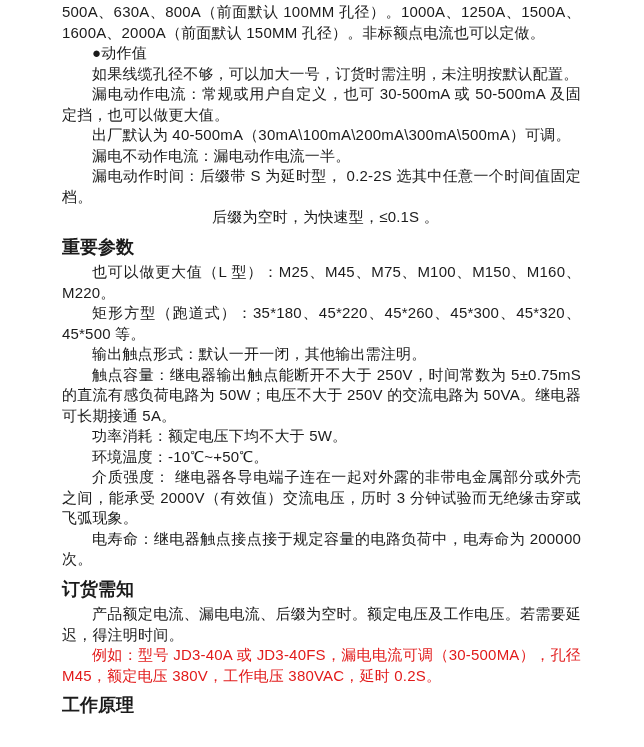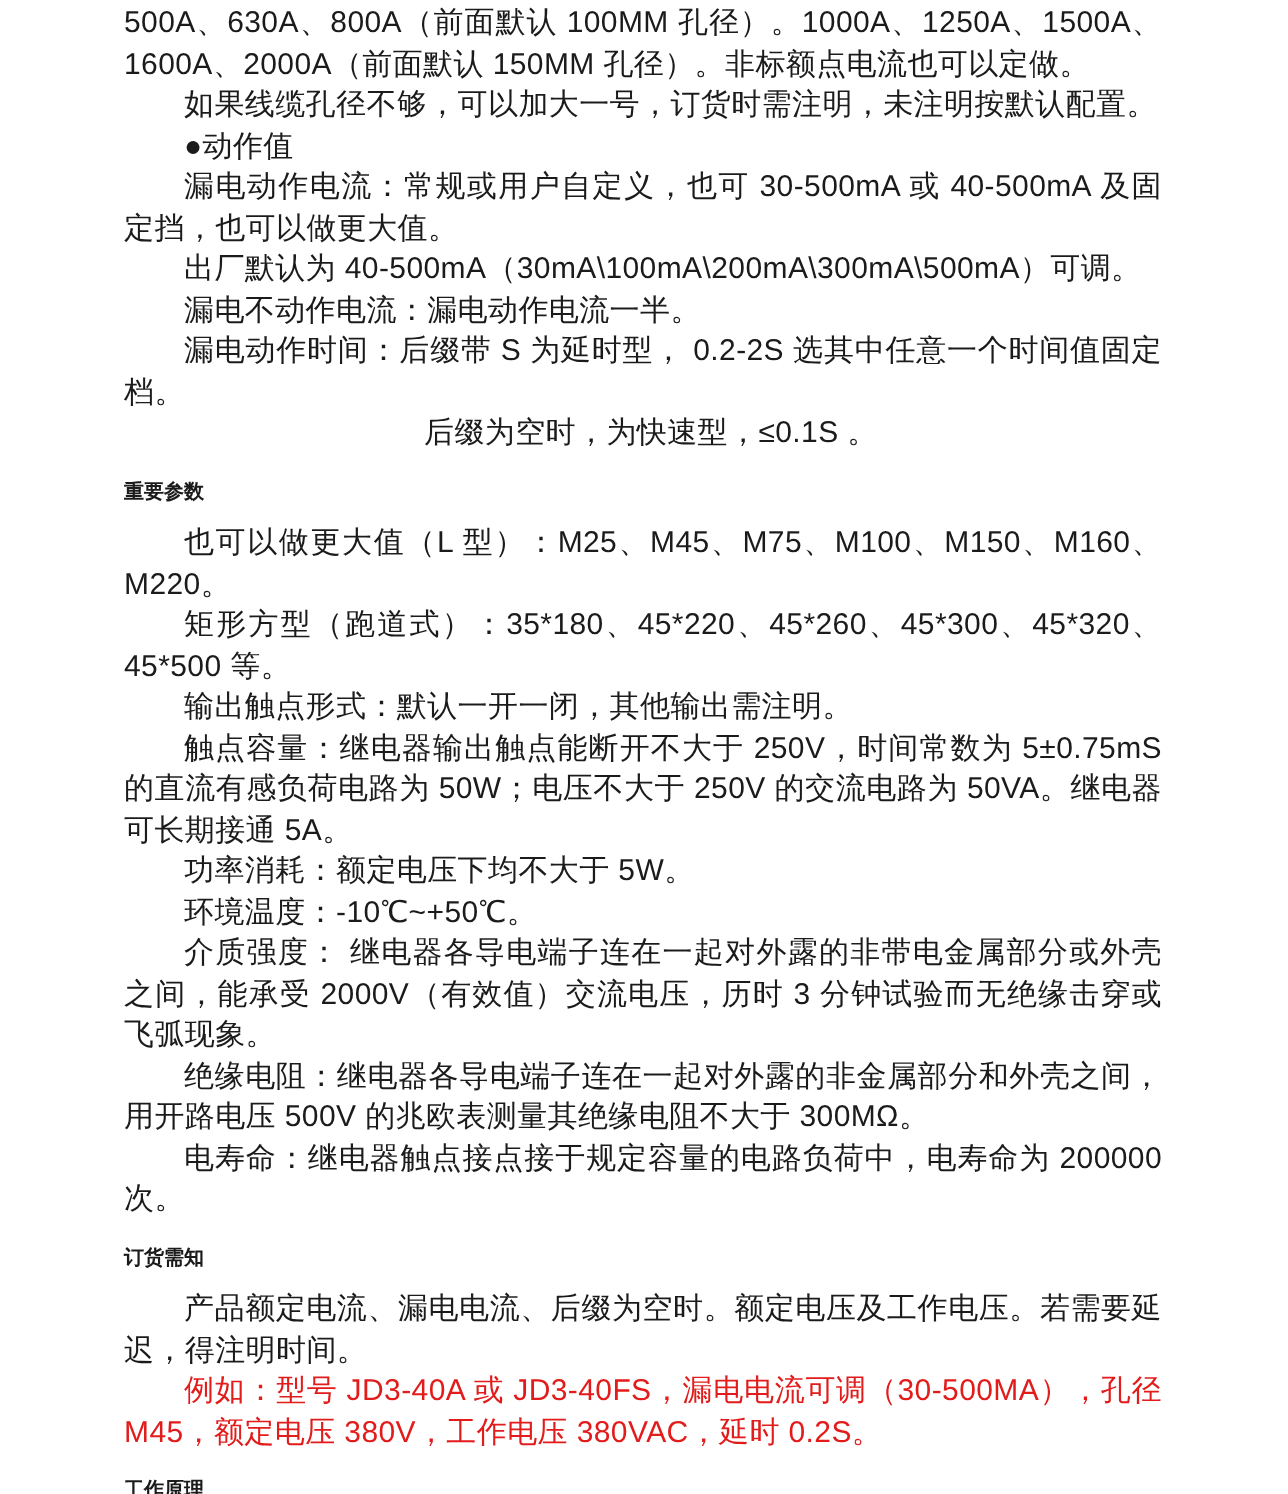--- a/index.html
+++ b/index.html
@@ -26,50 +26,49 @@
     font-size: 15px;
     line-height: 20.5px;
     text-align: justify;
     letter-spacing: 0.2px;
   }
   .ind { text-indent: 2em; }
   .ind-deep { text-indent: 150px; }
   .heading {
     margin: 0;
     padding: 9px 0 5px 0;
-    font-size: 10px;
+    font-size: 18px;
     line-height: 20.5px;
     font-weight: bold;
     color: var(--ink, #1b1b1b);
   }
   .red { color: var(--accent_red, #e21b1b); }
 </style>
 </head>
 <body>
 
 <main class="page">
 
   <p class="cont">500A、630A、800A（前面默认 100MM 孔径）。1000A、1250A、1500A、1600A、2000A（前面默认 150MM 孔径）。非标额点电流也可以定做。</p>
+  <p class="ind">●动作值</p>
   <p class="ind">如果线缆孔径不够，可以加大一号，订货时需注明，未注明按默认配置。</p>
-  <p class="ind">●动作值</p>
-  <p class="ind">漏电动作电流：常规或用户自定义，也可 30-500mA 或 40-500mA 及固定挡，也可以做更大值。</p>
+  <p class="ind">漏电动作电流：常规或用户自定义，也可 30-500mA 或 50-500mA 及固定挡，也可以做更大值。</p>
   <p class="ind">出厂默认为 40-500mA（30mA\100mA\200mA\300mA\500mA）可调。</p>
   <p class="ind">漏电不动作电流：漏电动作电流一半。</p>
   <p class="ind">漏电动作时间：后缀带 S 为延时型， 0.2-2S 选其中任意一个时间值固定档。</p>
   <p class="ind-deep">后缀为空时，为快速型，≤0.1S 。</p>
 
   <h2 class="heading">重要参数</h2>
   <p class="ind">也可以做更大值（L 型）：M25、M45、M75、M100、M150、M160、M220。</p>
   <p class="ind">矩形方型（跑道式）：35*180、45*220、45*260、45*300、45*320、45*500 等。</p>
   <p class="ind">输出触点形式：默认一开一闭，其他输出需注明。</p>
   <p class="ind">触点容量：继电器输出触点能断开不大于 250V，时间常数为 5±0.75mS 的直流有感负荷电路为 50W；电压不大于 250V 的交流电路为 50VA。继电器可长期接通 5A。</p>
   <p class="ind">功率消耗：额定电压下均不大于 5W。</p>
   <p class="ind">环境温度：-10℃~+50℃。</p>
   <p class="ind">介质强度： 继电器各导电端子连在一起对外露的非带电金属部分或外壳之间，能承受 2000V（有效值）交流电压，历时 3 分钟试验而无绝缘击穿或飞弧现象。</p>
-  <p class="ind">绝缘电阻：继电器各导电端子连在一起对外露的非金属部分和外壳之间，用开路电压 500V 的兆欧表测量其绝缘电阻不大于 300MΩ。</p>
   <p class="ind">电寿命：继电器触点接点接于规定容量的电路负荷中，电寿命为 200000 次。</p>
 
   <h2 class="heading">订货需知</h2>
   <p class="ind">产品额定电流、漏电电流、后缀为空时。额定电压及工作电压。若需要延迟，得注明时间。</p>
   <p class="ind red">例如：型号 JD3-40A 或 JD3-40FS，漏电电流可调（30-500MA），孔径 M45，额定电压 380V，工作电压 380VAC，延时 0.2S。</p>
 
   <h2 class="heading">工作原理</h2>
 
 </main>
 

